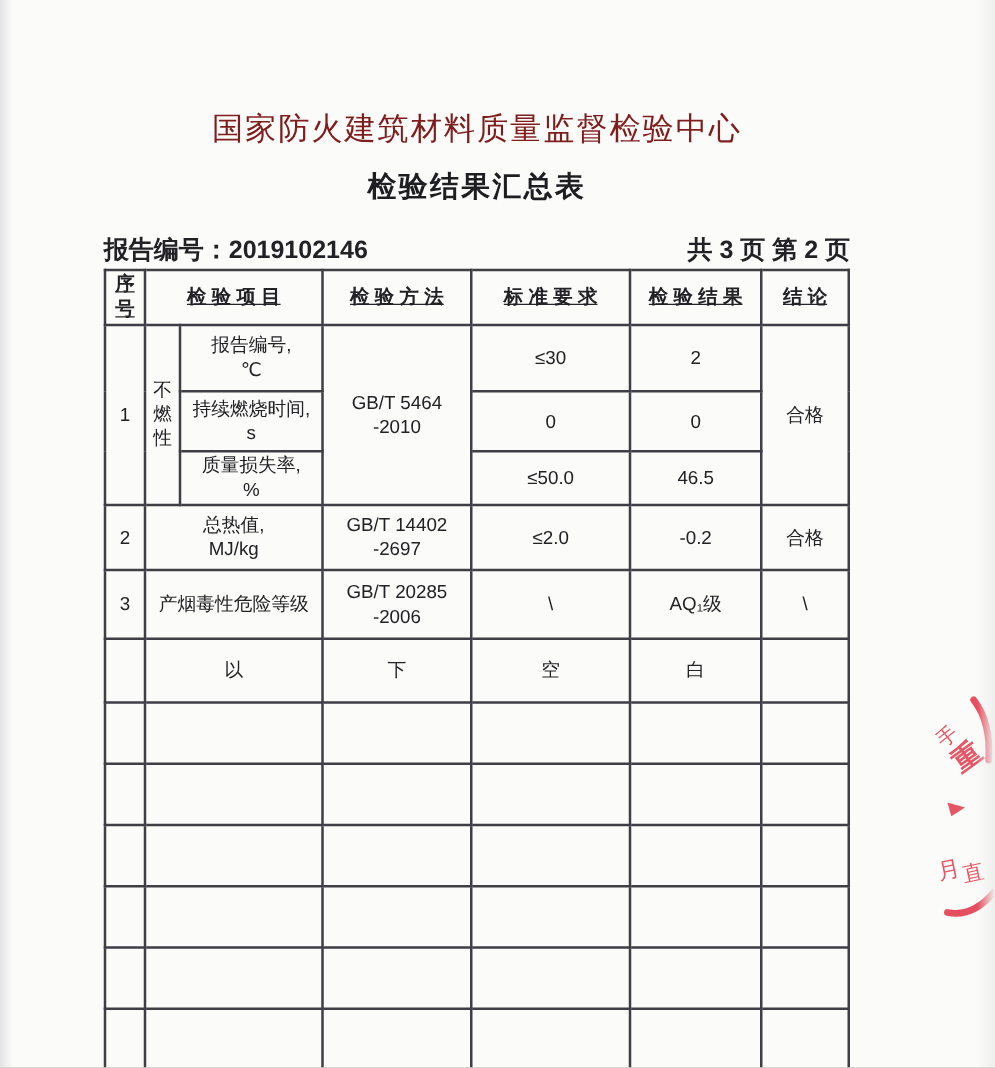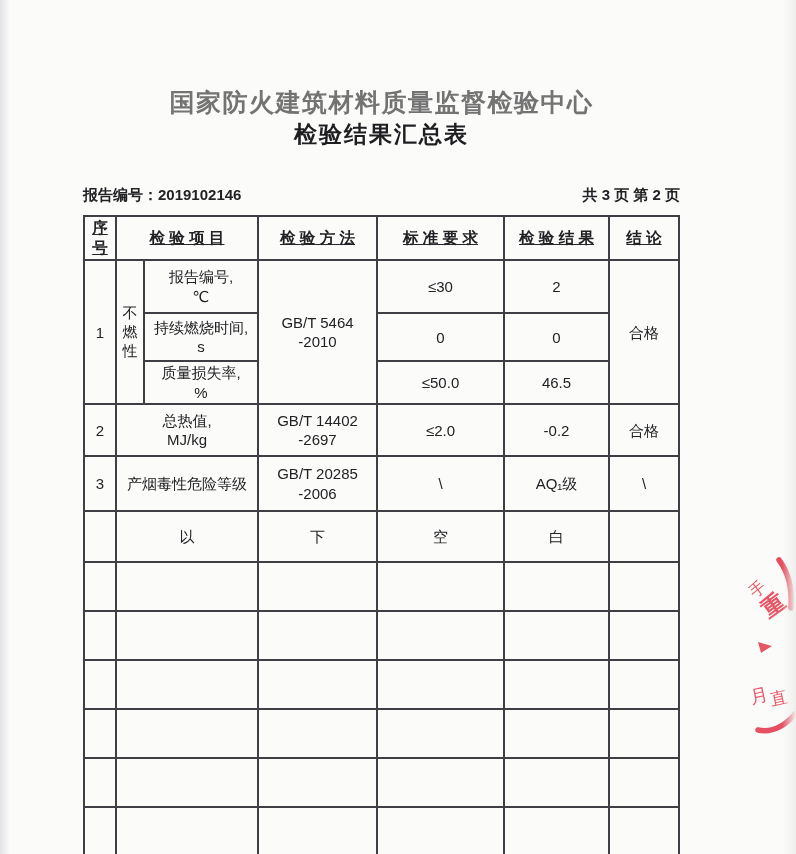--- a/index.html
+++ b/index.html
@@ -25,32 +25,33 @@
     content:"";position:absolute;right:0;top:0;bottom:0;width:14px;
     background:linear-gradient(270deg,#efefed,rgba(251,251,249,0));
     pointer-events:none;
   }
 
   .doc-header{
     position:absolute;left:83px;top:86px;width:597px;
     text-align:center;
   }
   .doc-title{
-    font-size:25px;font-weight:700;letter-spacing:1.5px;
-    color:#737373;
+    font-size:25px;font-weight:400;letter-spacing:1.5px;
+    color:#7f1d1d;
   }
   .doc-subtitle{
+    margin-top:15px;
     font-size:23px;font-weight:700;letter-spacing:2px;
     color:#1e1e22;
   }
 
   .report-row{
     position:absolute;left:83px;top:186px;width:597px;
     display:flex;justify-content:space-between;align-items:center;
-    font-size:15px;font-weight:600;color:#222226;
+    font-size:20px;font-weight:600;color:#222226;
   }
 
   table.results-table{
     position:absolute;left:83px;top:215px;
     border-collapse:collapse;
     table-layout:fixed;
     width:597px;
     background:transparent;
   }
   .results-table th,.results-table td{

